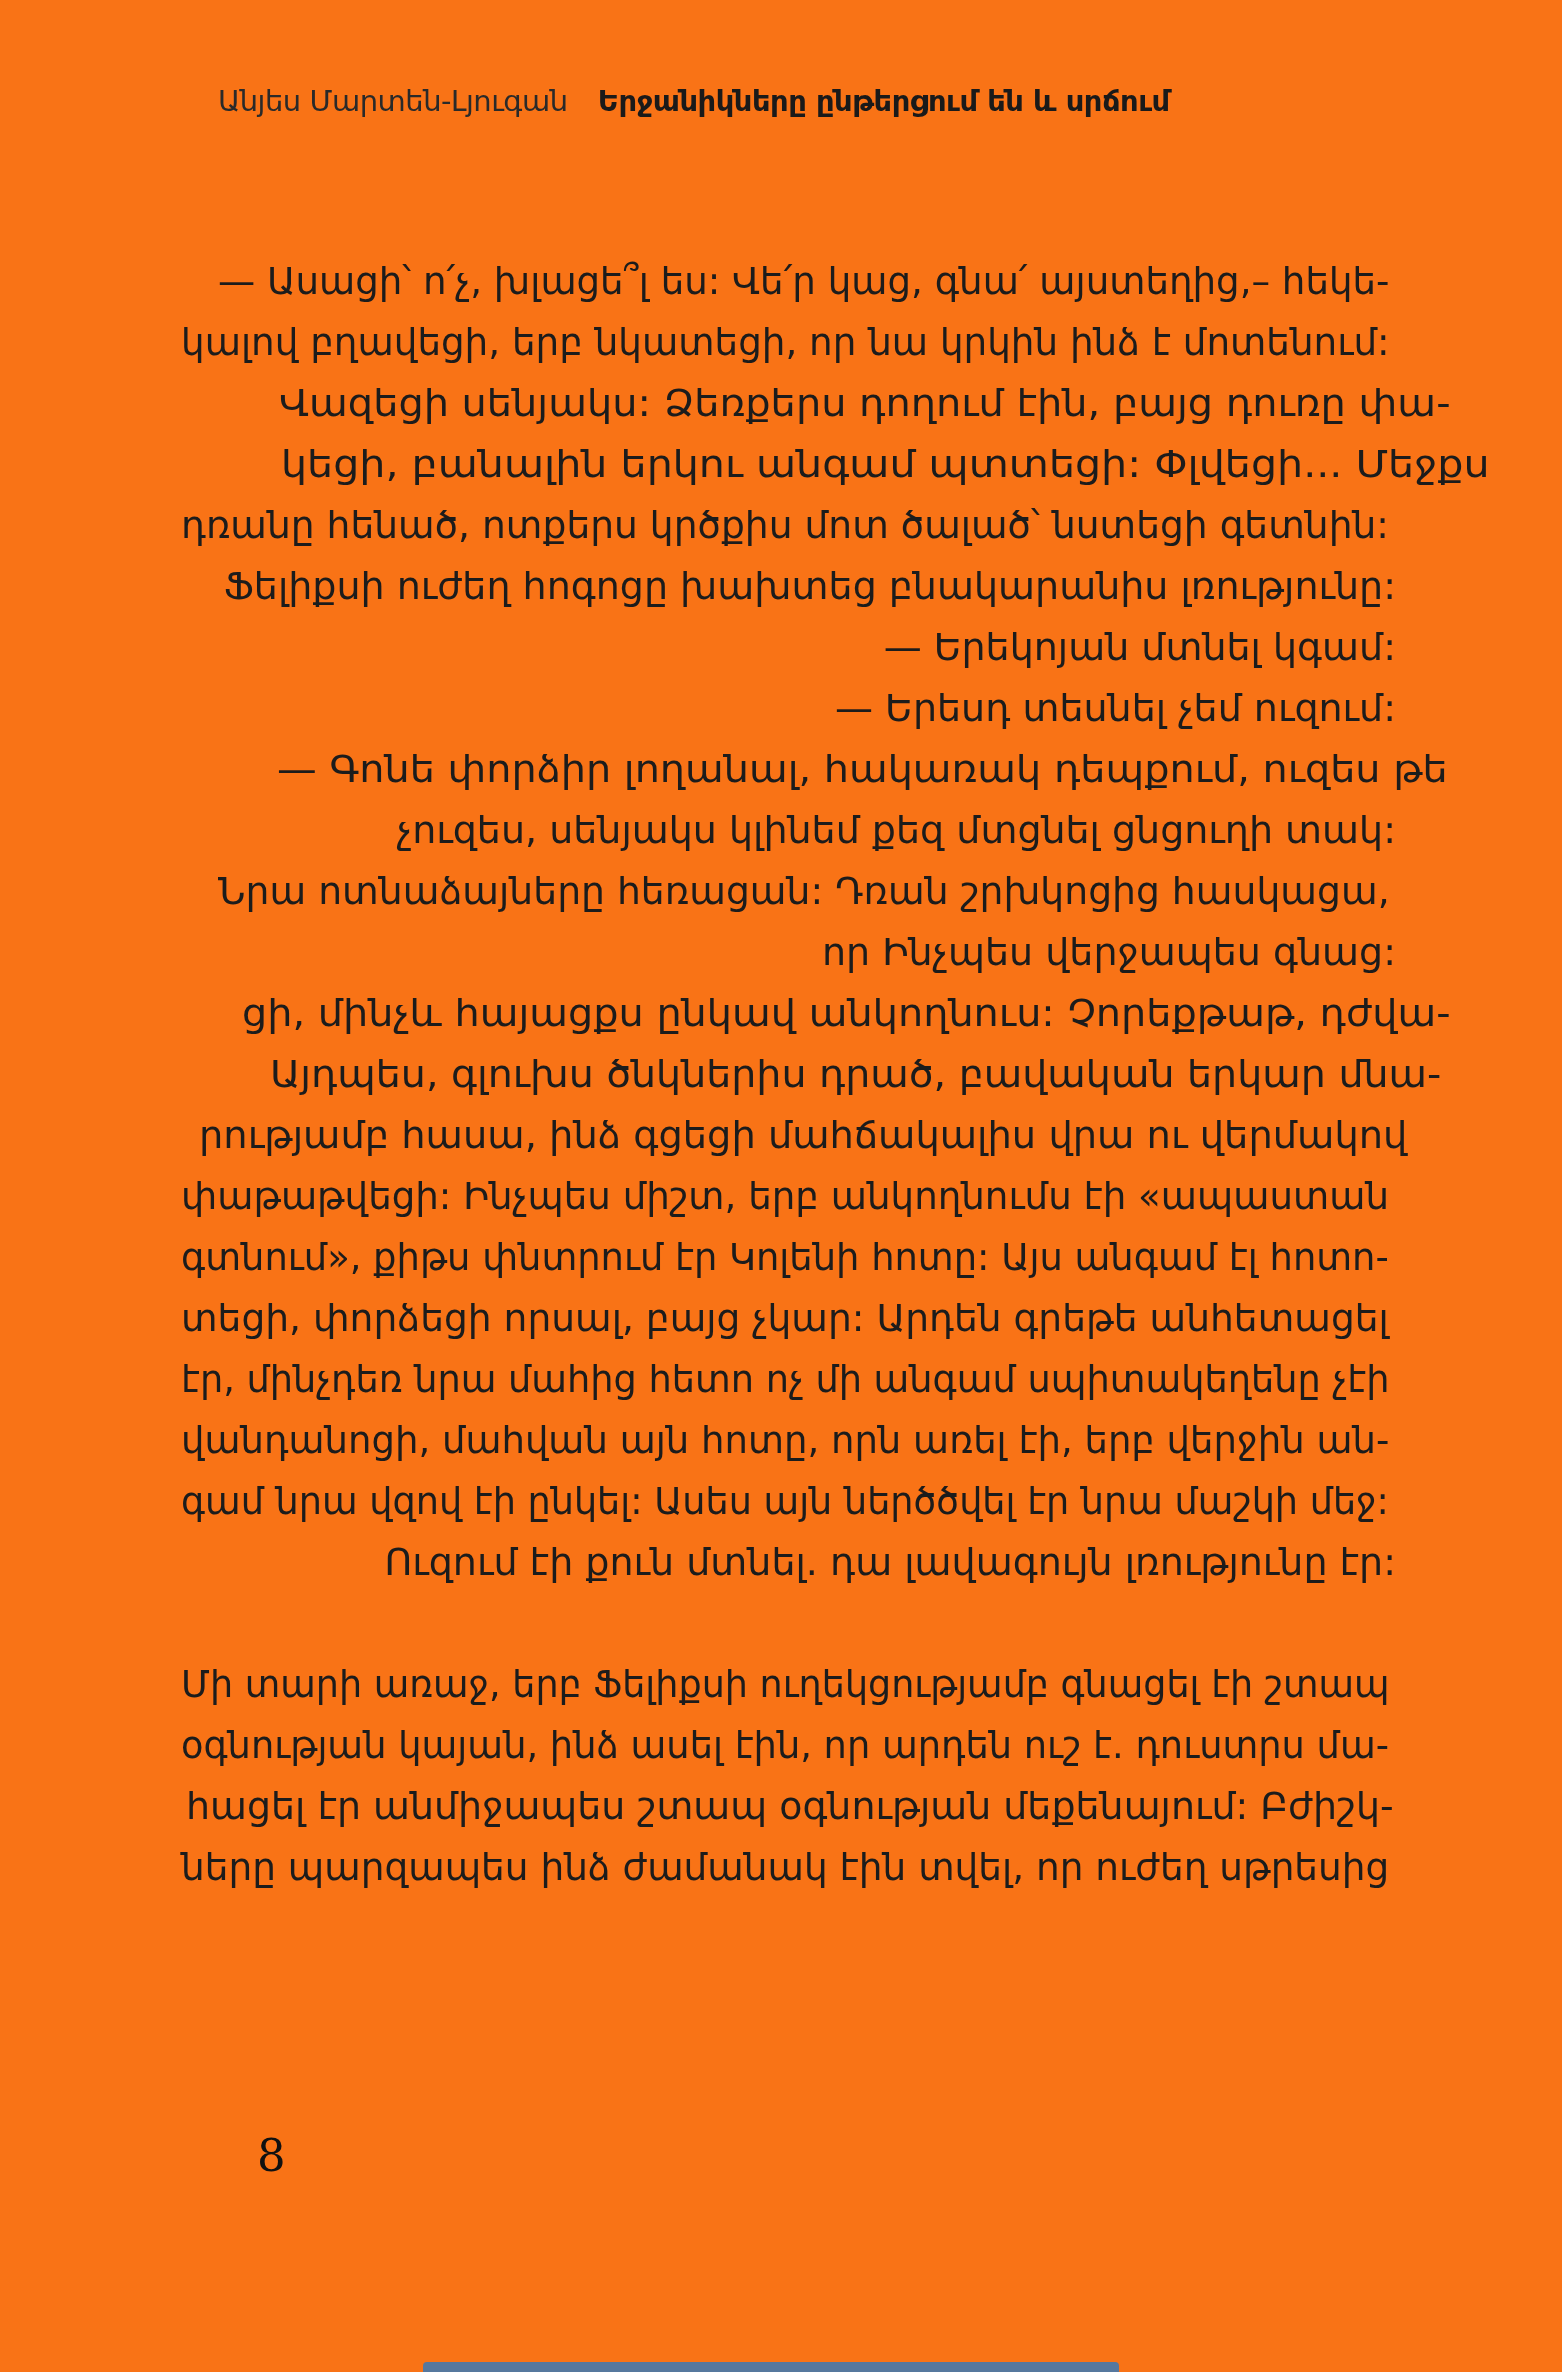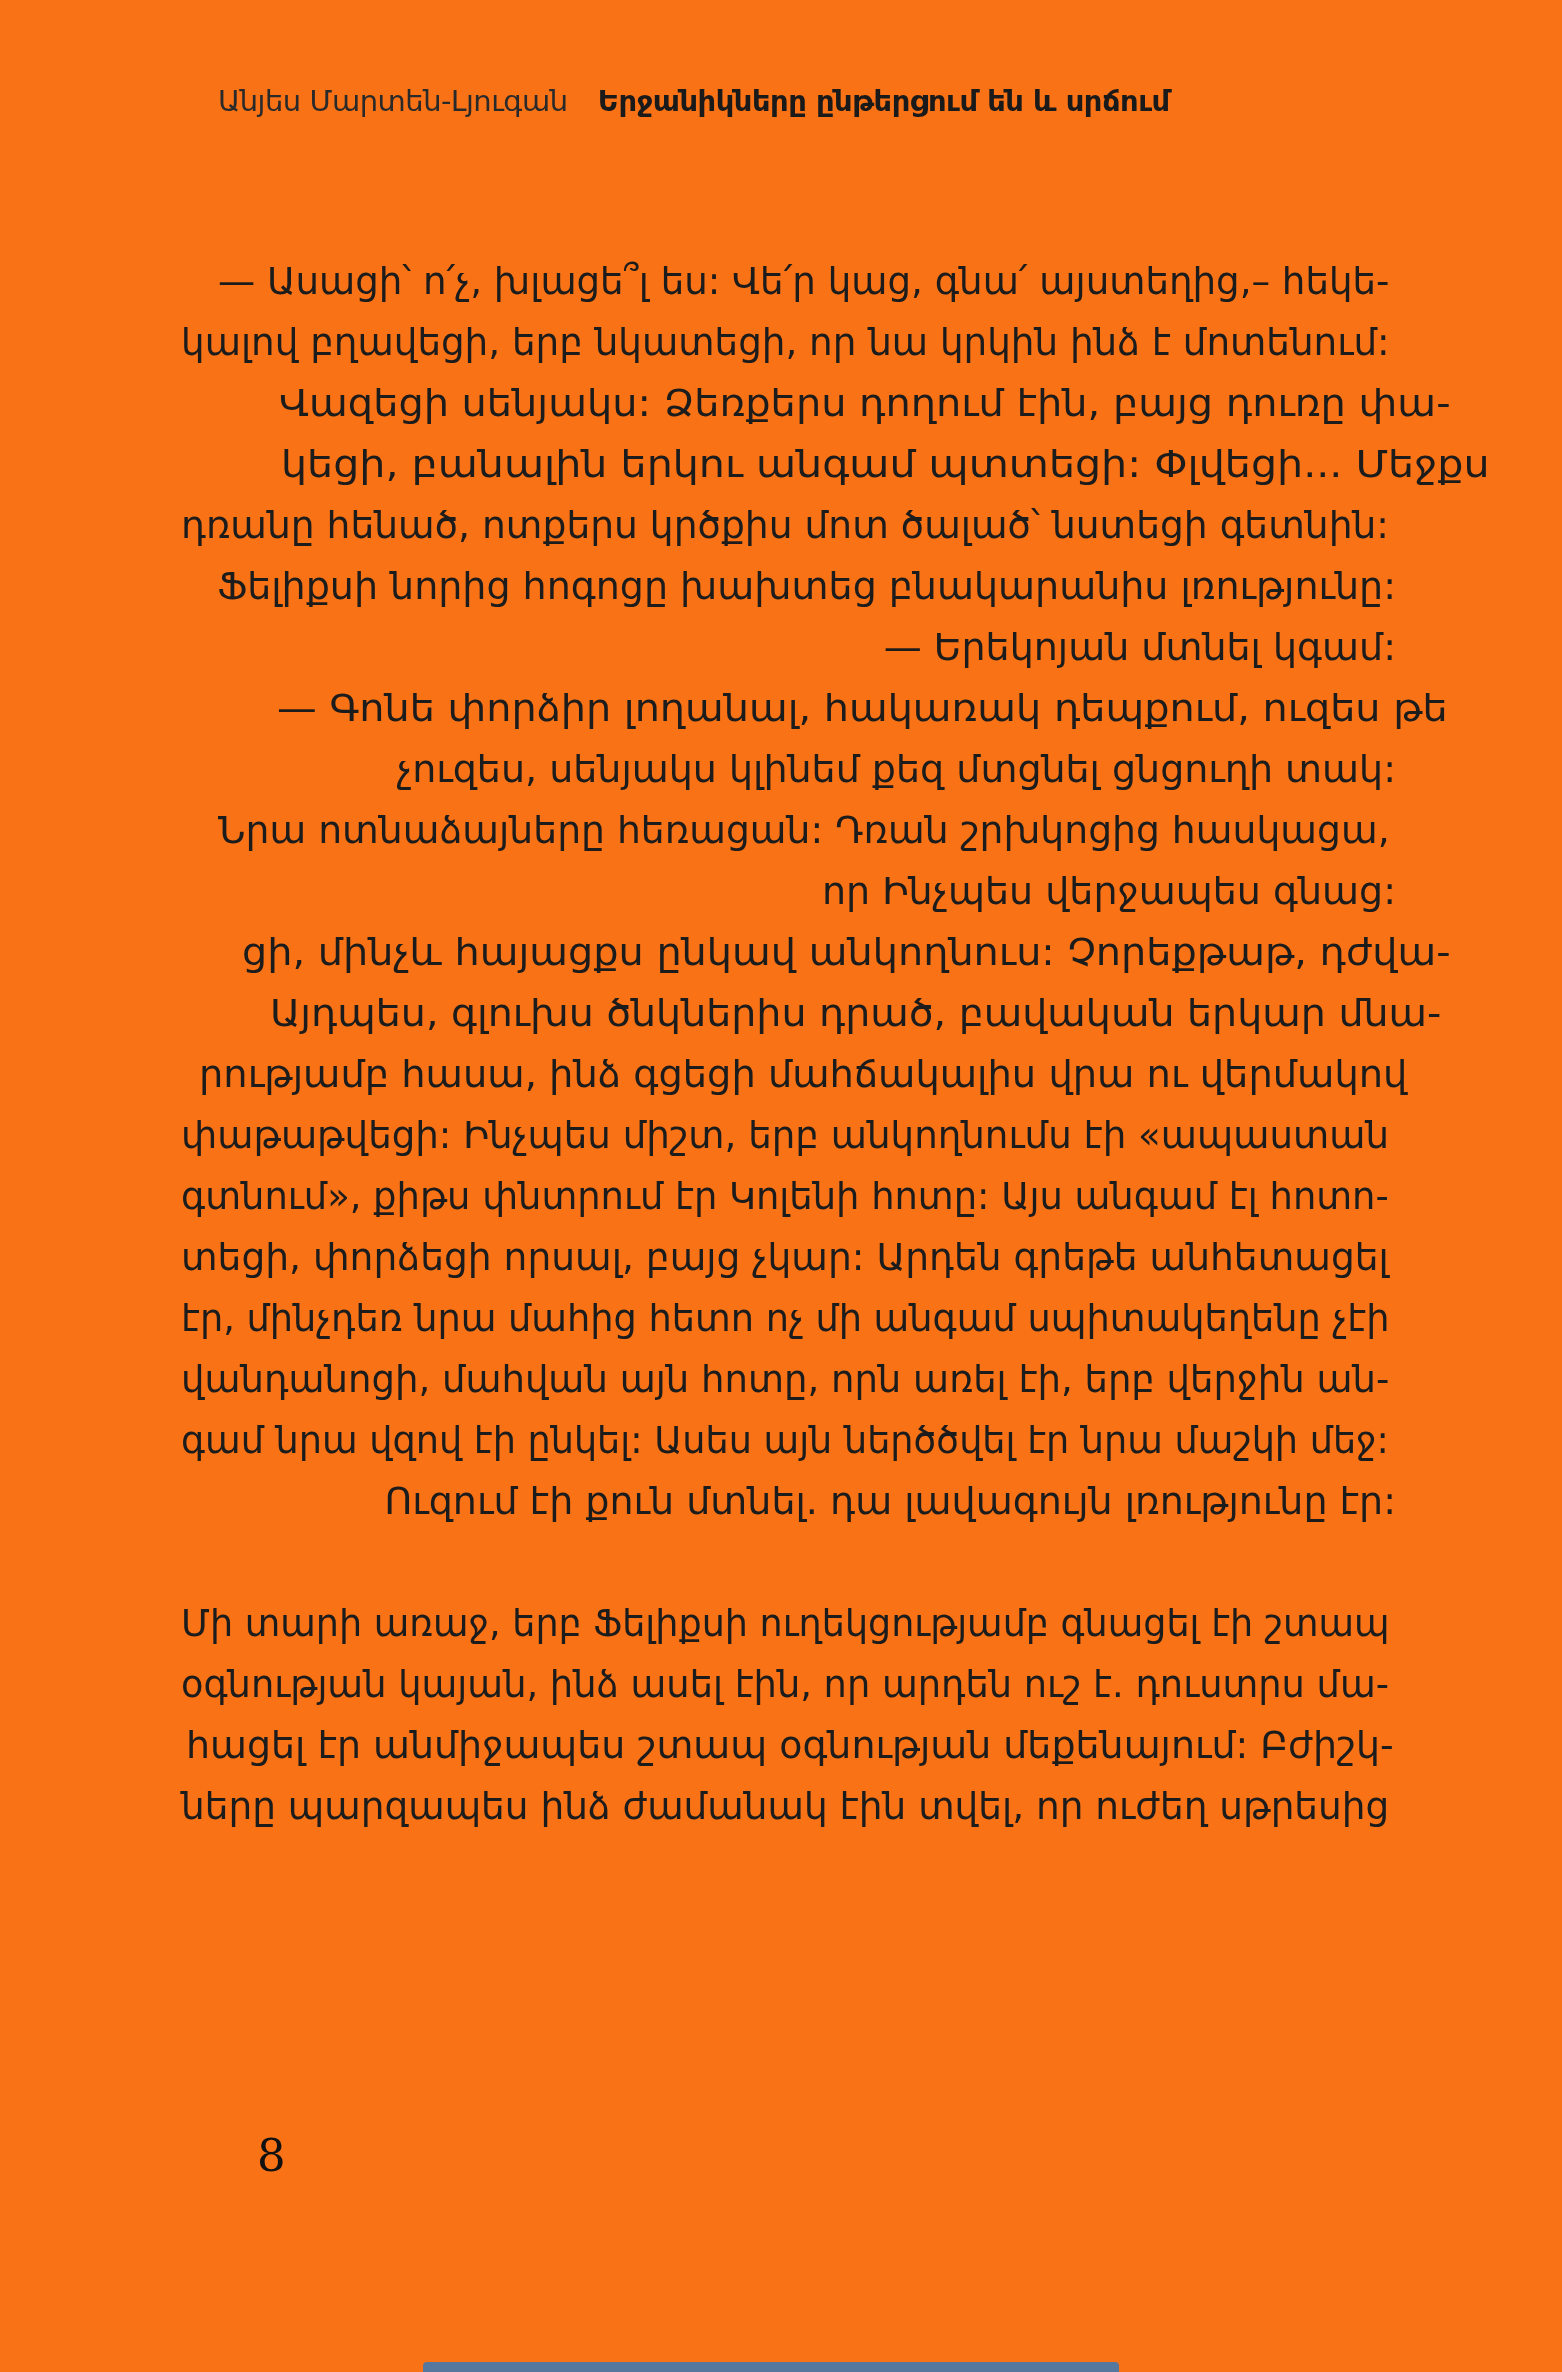--- a/index.html
+++ b/index.html
@@ -78,22 +78,23 @@
     <span class="author">Անյես Մարտեն-Լյուգան</span>
     <span class="title">Երջանիկները ընթերցում են և սրճում</span>
   </div>
 
   <div class="text-body" style="color: rgb(28, 28, 28); text-align: right;">
       <div class="line indent"><span style="transform: scaleX(0.978031);">— Ասացի՝ ո՛չ, խլացե՞լ ես: Վե՛ր կաց, գնա՛ այստեղից,– հեկե-</span></div>
       <div class="line"><span style="transform: scaleX(0.981013);">կալով բղավեցի, երբ նկատեցի, որ նա կրկին ինձ է մոտենում:</span></div>
       <div class="line indent"><span style="transform: scaleX(1.04887);">Վազեցի սենյակս: Ձեռքերս դողում էին, բայց դուռը փա-</span></div>
       <div class="line"><span style="transform: scaleX(1.08392);">կեցի, բանալին երկու անգամ պտտեցի: Փլվեցի... Մեջքս</span></div>
       <div class="line"><span style="transform: scaleX(0.989625);">դռանը հենած, ոտքերս կրծքիս մոտ ծալած՝ նստեցի գետնին:</span></div>
-      <div class="line"><span>Ֆելիքսի նորից հոգոցը խախտեց բնակարանիս լռությունը:</span></div>
+      <div class="line"><span>Ֆելիքսի ուժեղ հոգոցը խախտեց բնակարանիս լռությունը:</span></div>
       <div class="line indent"><span>— Երեկոյան մտնել կգամ:</span></div>
+      <div class="line indent"><span>— Երեսդ տեսնել չեմ ուզում:</span></div>
       <div class="line indent"><span style="transform: scaleX(1.04613);">— Գոնե փորձիր լողանալ, հակառակ դեպքում, ուզես թե</span></div>
       <div class="line"><span>չուզես, սենյակս կլինեմ քեզ մտցնել ցնցուղի տակ:</span></div>
       <div class="line indent"><span style="transform: scaleX(0.992568);">Նրա ոտնաձայները հեռացան: Դռան շրխկոցից հասկացա,</span></div>
       <div class="line"><span>որ Ինչպես վերջապես գնաց:</span></div>
       <div class="line"><span style="transform: scaleX(1.0473);">ցի, մինչև հայացքս ընկավ անկողնուս: Չորեքթաթ, դժվա-</span></div>
       <div class="line indent"><span style="transform: scaleX(1.04069);">Այդպես, գլուխս ծնկներիս դրած, բավական երկար մնա-</span></div>
       <div class="line"><span style="transform: scaleX(1.00977);">րությամբ հասա, ինձ գցեցի մահճակալիս վրա ու վերմակով</span></div>
       <div class="line"><span style="transform: scaleX(0.97869);">փաթաթվեցի: Ինչպես միշտ, երբ անկողնումս էի «ապաստան</span></div>
       <div class="line"><span style="transform: scaleX(0.969507);">գտնում», քիթս փնտրում էր Կոլենի հոտը: Այս անգամ էլ հոտո-</span></div>
       <div class="line"><span style="transform: scaleX(0.989625);">տեցի, փորձեցի որսալ, բայց չկար: Արդեն գրեթե անհետացել</span></div>

